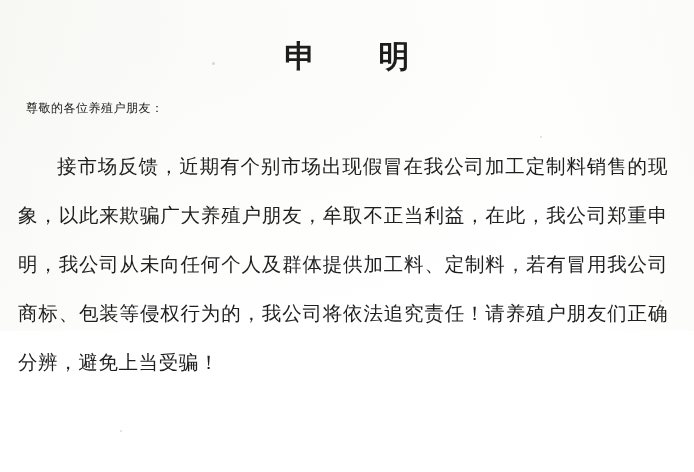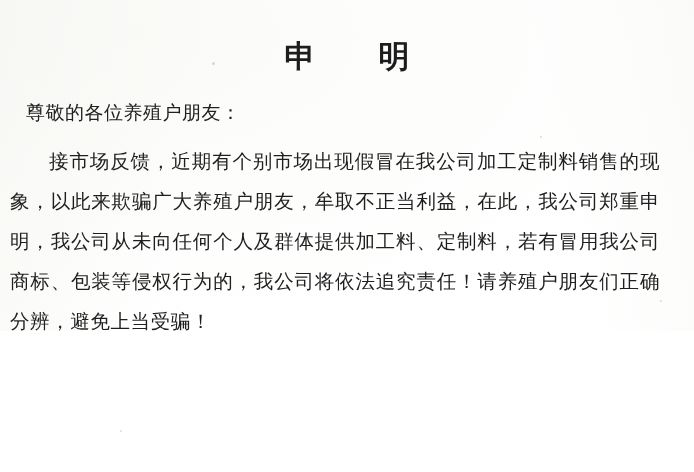--- a/index.html
+++ b/index.html
@@ -42,32 +42,32 @@
     font-weight: bold;
     letter-spacing: 16px;
     text-indent: 16px;
     color: #1d1d1d;
   }
   .salutation {
     position: absolute;
     top: 100px;
     left: 26px;
     font-family: "DejaVu Serif", serif;
-    font-size: 19px;
+    font-size: 12px;
     color: #212121;
     letter-spacing: 0.5px;
   }
   .body-text {
     position: absolute;
     top: 142px;
-    left: 10px;
+    left: 18px;
     width: 650px;
-    font-family: Liberation Serif, serif;
+    font-family: Liberation Sans, sans-serif;
     font-size: 19.5px;
-    line-height: 40px;
+    line-height: 49px;
     color: #1f1f1f;
     text-align: justify;
     text-justify: inter-character;
     letter-spacing: 0.6px;
   }
   .body-text p {
     margin: 0;
     text-indent: 2em;
   }
   

